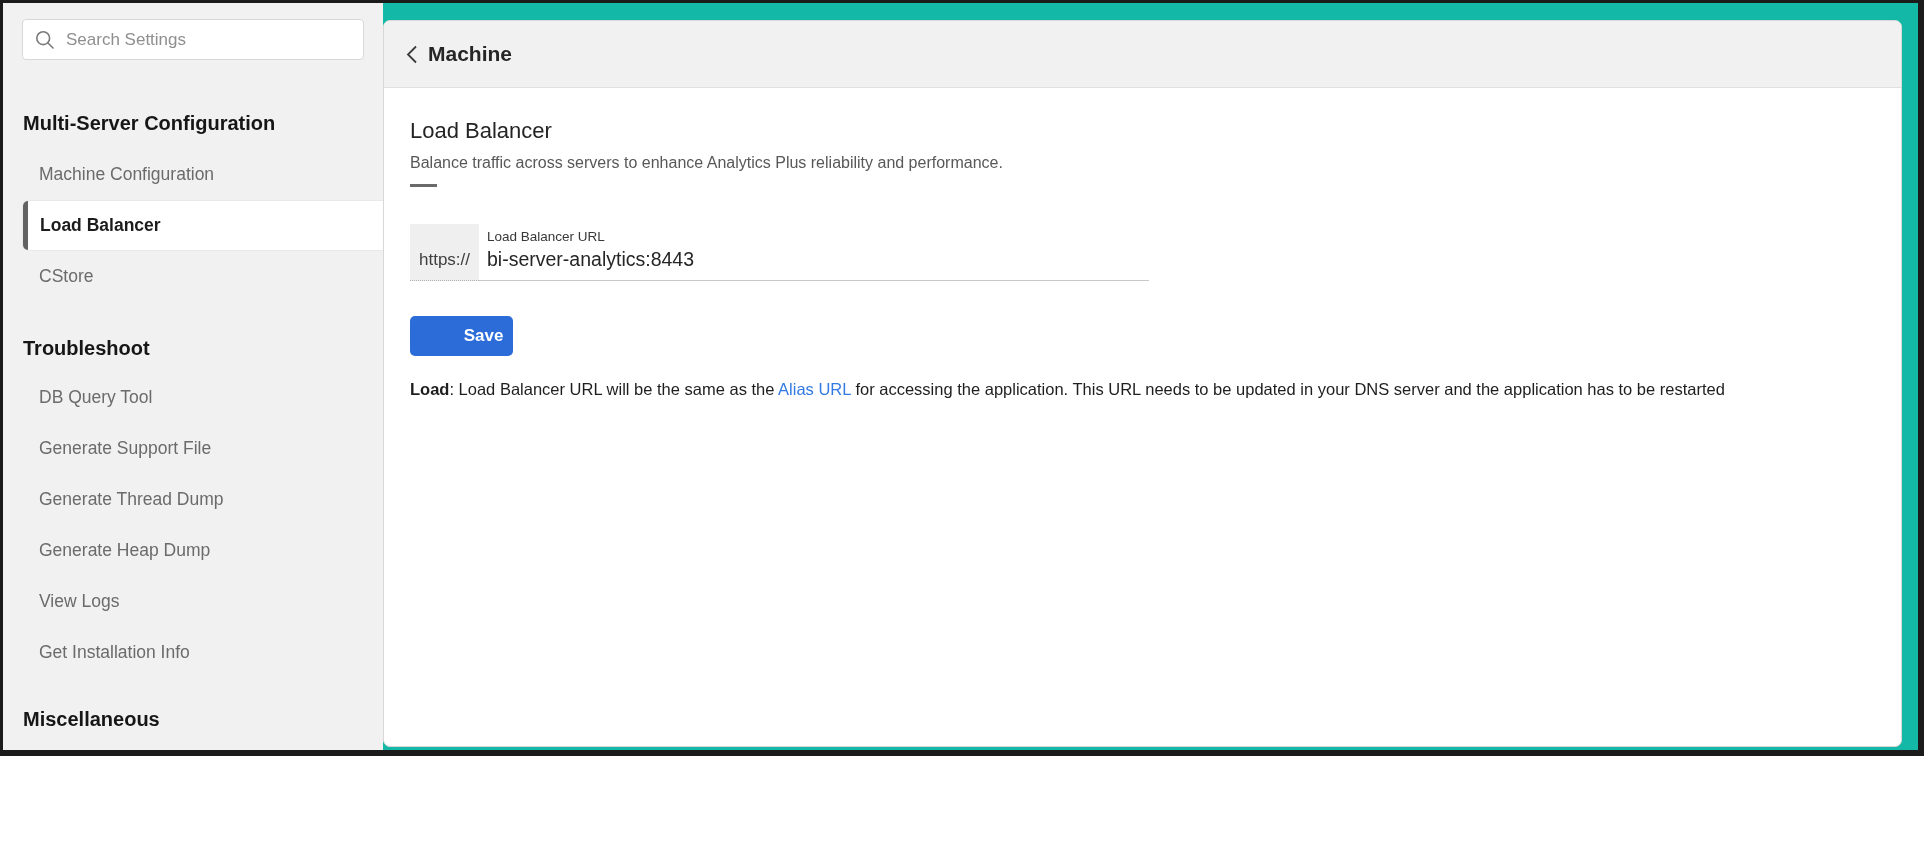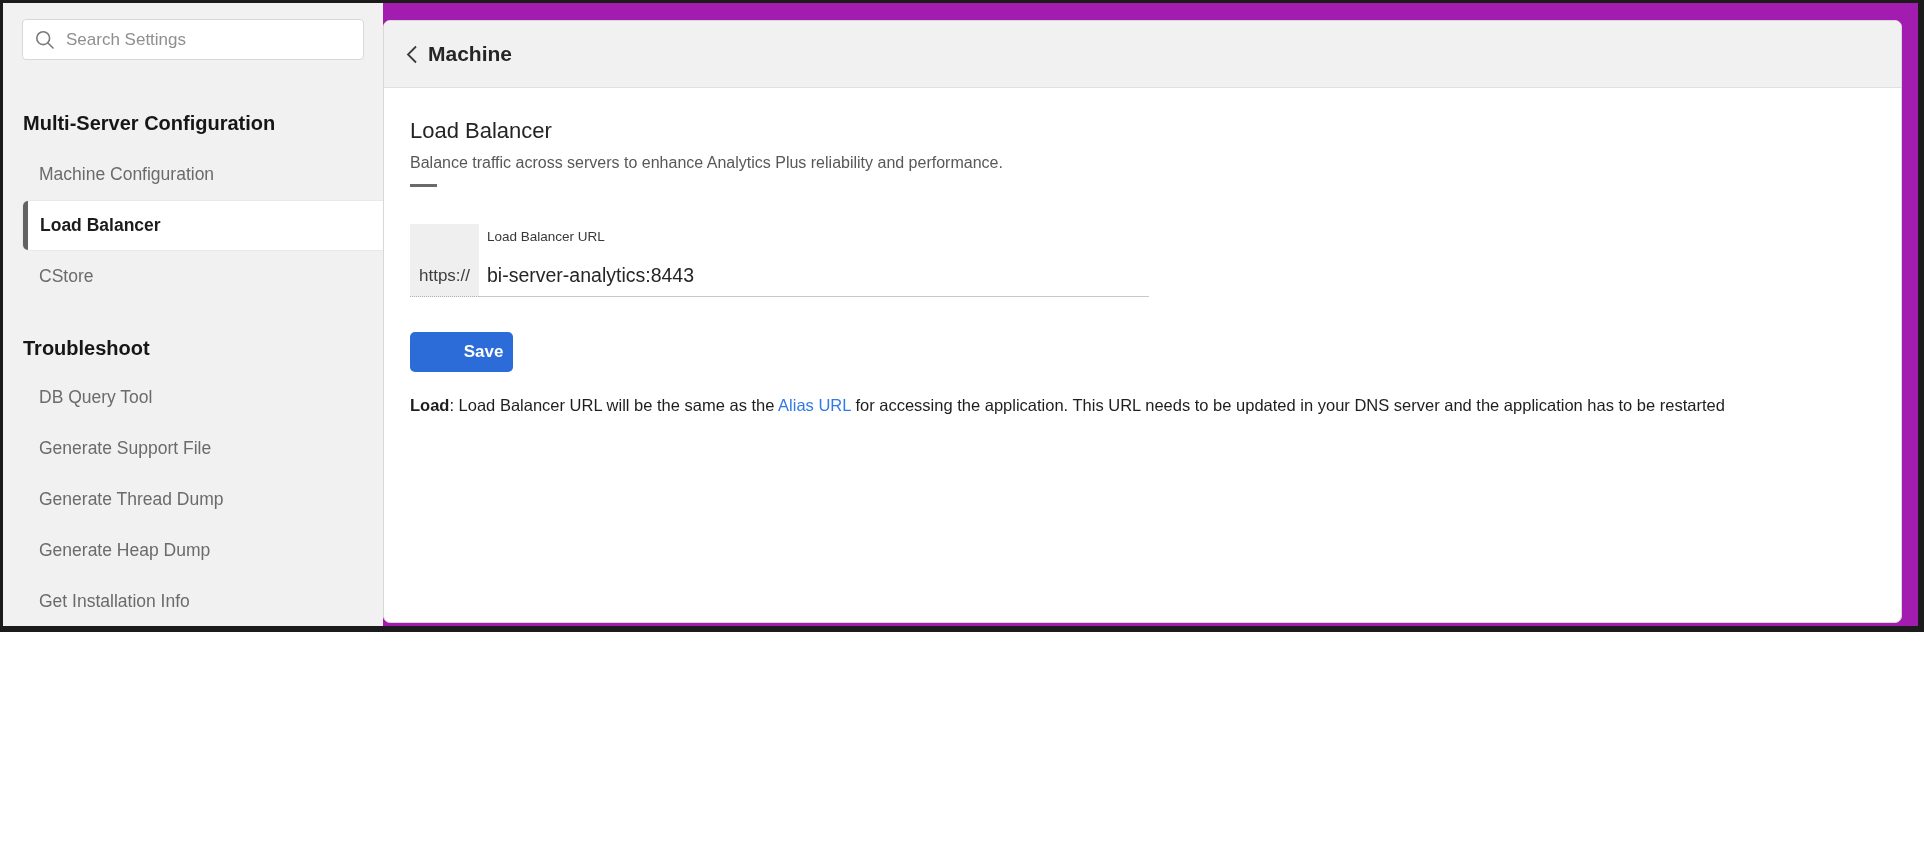--- a/index.html
+++ b/index.html
@@ -5,25 +5,25 @@
   * { margin: 0; padding: 0; box-sizing: border-box; }
   html, body { width: 1924px; height: 861px; }
   body {
     font-family: "Liberation Sans", sans-serif;
     background: #ffffff;
     overflow: hidden;
   }
   .window {
     position: relative;
     width: 1924px;
-    height: 632px;
+    height: 756px;
     border-style: solid;
     border-color: #1b1b1b;
     border-width: 3px 6px 6px 3px;
-    background: #a21caf;
+    background: #14b8a6;
     overflow: hidden;
   }
 
   
   .sidebar {
     position: absolute;
     left: 0; top: 0; bottom: 0;
     width: 380px;
     background: #f1f1f1;
   }
@@ -168,21 +168,21 @@
     line-height: 15px;
   }
   .url-input {
     display: block;
     border: none;
     outline: none;
     background: transparent;
     font-family: "Liberation Sans", sans-serif;
     font-size: 19.5px;
     color: #262626;
-    margin-top: 20px;
+    margin-top: 4px;
     width: 100%;
   }
 
   .save-button {
     margin-top: 35px;
     width: 103px;
     height: 40px;
     background: #2b6cd9;
     border: none;
     border-radius: 5px;
@@ -226,20 +226,21 @@
       <div class="nav-item selected">Load Balancer</div>
       <div class="nav-item">CStore</div>
     </div>
 
     <div class="nav-section-title second">Troubleshoot</div>
     <div class="nav-items second">
       <div class="nav-item">DB Query Tool</div>
       <div class="nav-item">Generate Support File</div>
       <div class="nav-item">Generate Thread Dump</div>
       <div class="nav-item">Generate Heap Dump</div>
+      <div class="nav-item">View Logs</div>
       <div class="nav-item">Get Installation Info</div>
     </div>
 
     <div class="nav-section-title third">Miscellaneous</div>
   </div>
 
   <div class="panel">
 
     <div class="panel-header">
       <div class="back-link">

